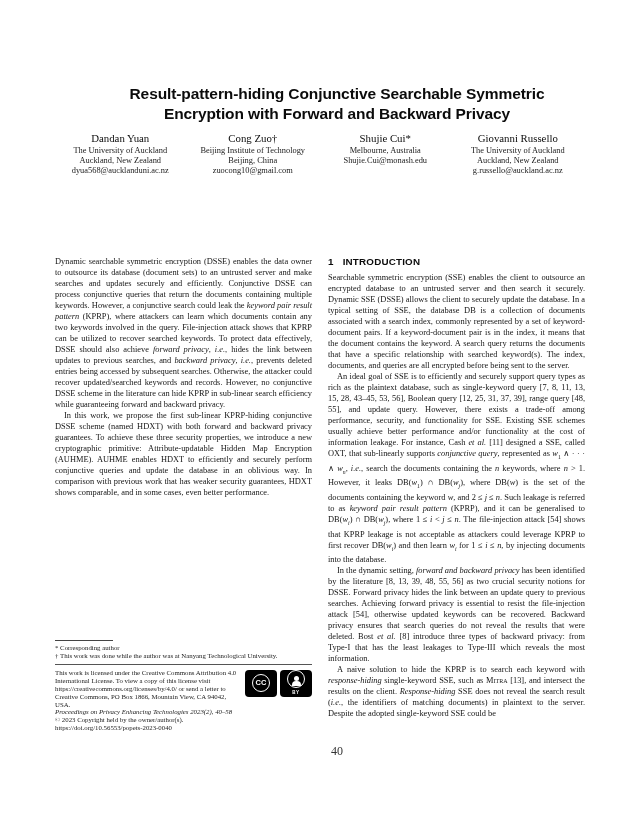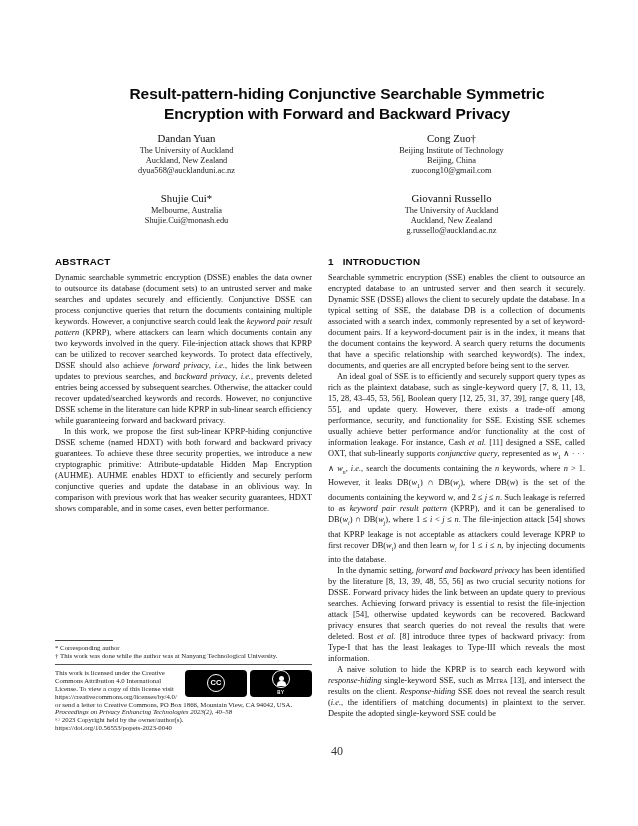--- a/index.html
+++ b/index.html
@@ -4,21 +4,21 @@
 <style>
   html,body{margin:0;padding:0;background:#ffffff;}
   .page{position:relative;width:638px;height:826px;background:#ffffff;color:#111;
         font-family:"Liberation Serif",serif;overflow:hidden;padding-left:36px;}
 
   .title{position:absolute;top:84px;left:0;right:0;text-align:center;
          font-family:"Liberation Sans",sans-serif;font-weight:bold;
          font-size:15.5px;line-height:19.5px;color:#0b0b0b;letter-spacing:-0.1px;}
 
   .authors{position:absolute;top:132px;left:54px;width:530px;
-           display:grid;grid-template-columns:1fr 1fr;row-gap:17px;}
+           display:grid;grid-template-columns:1fr 1fr 1fr 1fr;row-gap:17px;}
   .author{text-align:center;}
   .author .name{font-size:10.8px;margin-bottom:2px;color:#0b0b0b;}
   .author .aff{font-size:8.4px;line-height:9.8px;color:#1a1a1a;}
 
   .col{position:absolute;top:256px;width:257px;font-size:8.4px;line-height:11px;
        text-align:justify;color:#141414;}
   .col-left{left:55px;}
   .col-right{left:328px;}
 
   .sec-head{font-family:"Liberation Sans",sans-serif;font-weight:bold;
@@ -30,21 +30,21 @@
   i{font-style:italic;}
   sub{font-size:68%;}
   .sc{font-variant:small-caps;}
 
   .footnote-block{position:absolute;top:640px;left:55px;width:257px;
                   font-size:6.8px;line-height:8.2px;color:#222;text-align:left;}
   .fn-rule{width:58px;border-top:0.8px solid #444;margin-bottom:3px;}
   .license{border-top:0.8px solid #555;margin-top:4px;padding-top:3.5px;
            font-size:6.8px;line-height:7.9px;color:#222;text-align:left;}
   .cc-badge{float:right;margin:1px 0 2px 5px;display:flex;gap:3px;}
-  .cc-box{width:62px;height:27px;background:#000;border-radius:4px;
+  .cc-box{width:32px;height:27px;background:#000;border-radius:4px;
           display:flex;flex-direction:column;align-items:center;justify-content:center;color:#fff;}
   .cc-circle{width:16px;height:16px;border:1.6px solid #fff;border-radius:50%;
              display:flex;align-items:center;justify-content:center;
              font-family:"Liberation Sans",sans-serif;font-weight:bold;font-size:7.5px;}
   .by-label{font-family:"Liberation Sans",sans-serif;font-weight:bold;font-size:4.5px;
             margin-top:1px;letter-spacing:0.5px;}
   .person{width:5px;height:5px;background:#fff;border-radius:50%;position:relative;}
   .person:after{content:"";position:absolute;top:5px;left:-2px;width:9px;height:5px;
                 background:#fff;border-radius:4px 4px 0 0;}
   .venue{font-style:italic;}
@@ -82,23 +82,20 @@
     </div>
     <div class="author">
       <div class="name"><span>Giovanni Russello</span><span></span></div>
       <div class="aff">The University of Auckland</div>
       <div class="aff">Auckland, New Zealand</div>
       <div class="aff">g.russello@auckland.ac.nz</div>
     </div>
   </div>
 
   <div class="col col-left">
-    <div class="sec-head">
-        <span>ABSTRACT</span>
-      </div>
     <p class="body-par">Dynamic searchable symmetric encryption (DSSE) enables the data owner to outsource its database (document sets) to an untrusted server and make searches and updates securely and efficiently. Conjunctive DSSE can process conjunctive queries that return the documents containing multiple keywords. However, a conjunctive search could leak the <i>keyword pair result pattern</i> (KPRP), where attackers can learn which documents contain any two keywords involved in the query. File-injection attack shows that KPRP can be utilized to recover searched keywords. To protect data effectively, DSSE should also achieve <i>forward privacy</i>, <i>i.e.</i>, hides the link between updates to previous searches, and <i>backward privacy</i>, <i>i.e.</i>, prevents deleted entries being accessed by subsequent searches. Otherwise, the attacker could recover updated/searched keywords and records. However, no conjunctive DSSE scheme in the literature can hide KPRP in sub-linear search efficiency while guaranteeing forward and backward privacy.</p>
     <p class="body-par indent">In this work, we propose the first sub-linear KPRP-hiding conjunctive DSSE scheme (named HDXT) with both forward and backward privacy guarantees. To achieve these three security properties, we introduce a new cryptographic primitive: Attribute-updatable Hidden Map Encryption (AUHME). AUHME enables HDXT to efficiently and securely perform conjunctive queries and update the database in an oblivious way. In comparison with previous work that has weaker security guarantees, HDXT shows comparable, and in some cases, even better performance.</p>
   </div>
 
   <div class="footnote-block">
     <div class="fn-rule"></div>
     <div>* Corresponding author</div>
     <div>† This work was done while the author was at Nanyang Technological University.</div>
     <div class="license">
       <span class="cc-badge">

